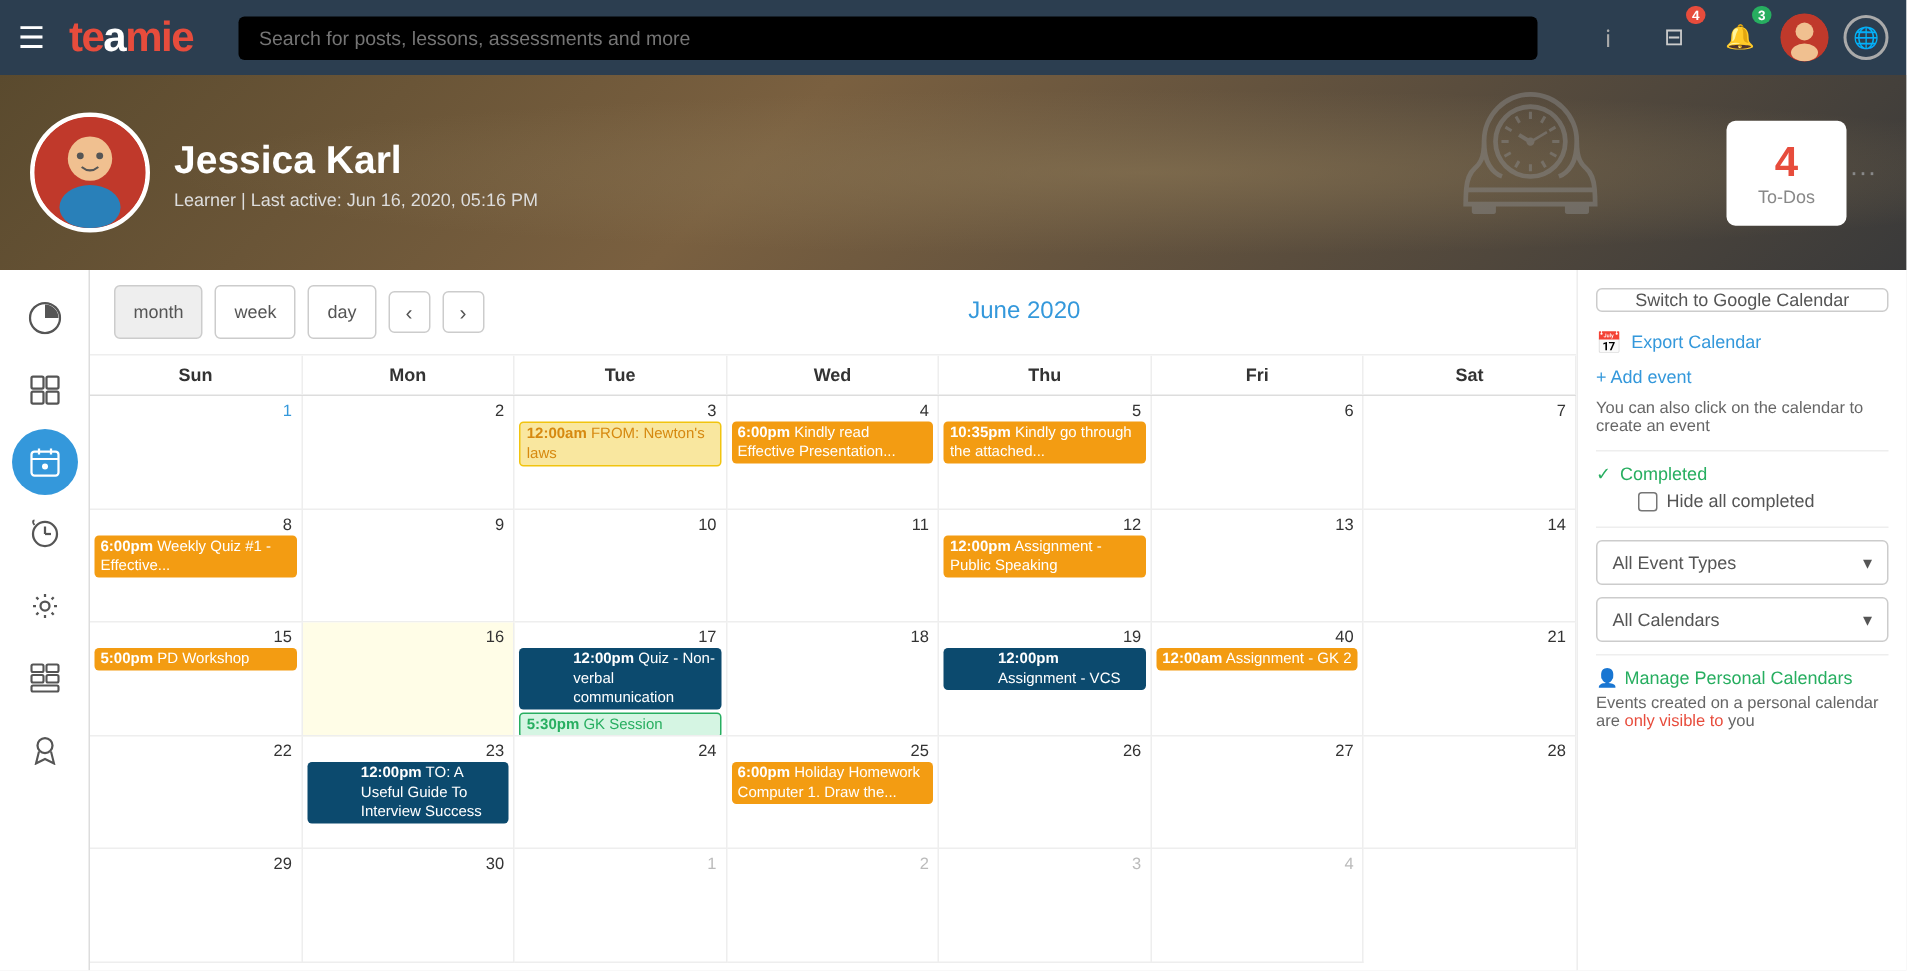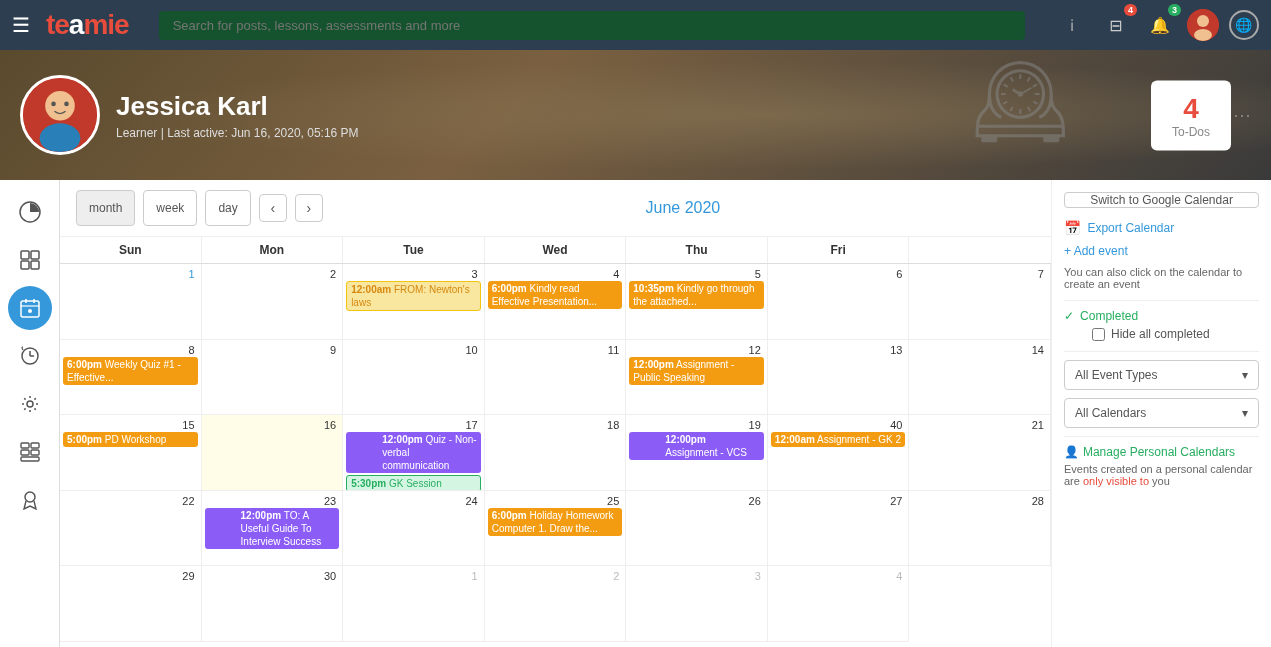--- a/index.html
+++ b/index.html
@@ -13,21 +13,21 @@
       align-items: center;
       padding: 0 12px;
       gap: 10px;
     }
     .topnav-hamburger { color: #fff; font-size: 20px; cursor: pointer; margin-right: 6px; }
     .topnav-logo { color: #e74c3c; font-size: 28px; font-weight: bold; letter-spacing: -1px; }
     .topnav-logo span { color: #fff; }
     .topnav-search {
       flex: 1;
       margin: 0 20px;
-      background: #14532d;
+      background: #000000;
       border: none;
       border-radius: 4px;
       padding: 7px 14px;
       color: #aaa;
       font-size: 13px;
       outline: none;
     }
     .topnav-icons { display: flex; align-items: center; gap: 10px; margin-left: auto; }
     .topnav-icon-btn {
       position: relative;
@@ -216,21 +216,21 @@
     .cal-date.highlight { color: #3498db; }
     .event {
       border-radius: 3px;
       padding: 1px 4px;
       font-size: 10px;
       margin-bottom: 2px;
       line-height: 1.3;
       overflow: hidden;
     }
     .event.orange { background: #f39c12; color: #fff; }
-    .event.red { background: #8b5cf6; color: #fff; padding-left: 36px; }
+    .event.red { background: #0c4a6e; color: #fff; padding-left: 36px; }
     .event.green { background: #27ae60; color: #fff; }
     .event.light-green { background: #d5f5e3; color: #27ae60; border: 1px solid #27ae60; }
     .event.yellow { background: #f9e79f; color: #d68910; border: 1px solid #f1c40f; }
     .event-time { font-weight: bold; }
 
     
     .right-sidebar {
       width: 220px;
       background: #fff;
       border-left: 1px solid #eee;
@@ -411,20 +411,21 @@
     </div>
 
     <div class="cal-grid">
       <div class="cal-header">
         <div class="cal-header-cell">Sun</div>
         <div class="cal-header-cell">Mon</div>
         <div class="cal-header-cell">Tue</div>
         <div class="cal-header-cell">Wed</div>
         <div class="cal-header-cell">Thu</div>
         <div class="cal-header-cell">Fri</div>
+        <div class="cal-header-cell">Sat</div>
       </div>
       <div class="cal-body" id="cal-body">
           <div class="cal-cell">
             <div class="cal-date highlight">1</div>
           </div>
           <div class="cal-cell">
             <div class="cal-date">2</div>
           </div>
           <div class="cal-cell">
             <div class="cal-date">3</div>

